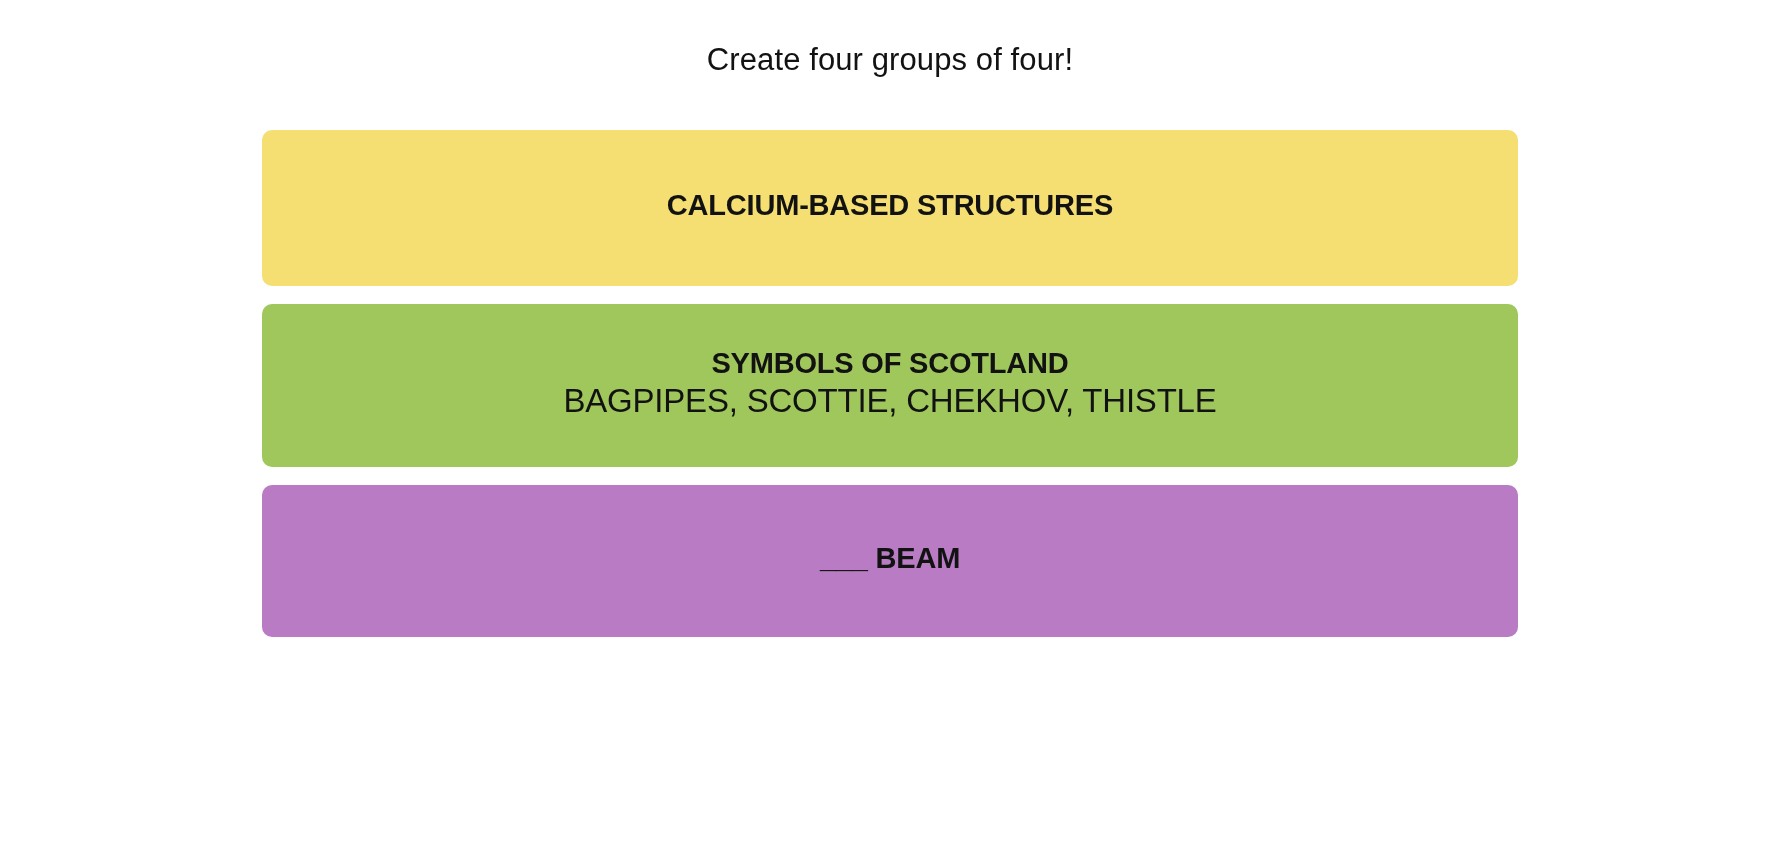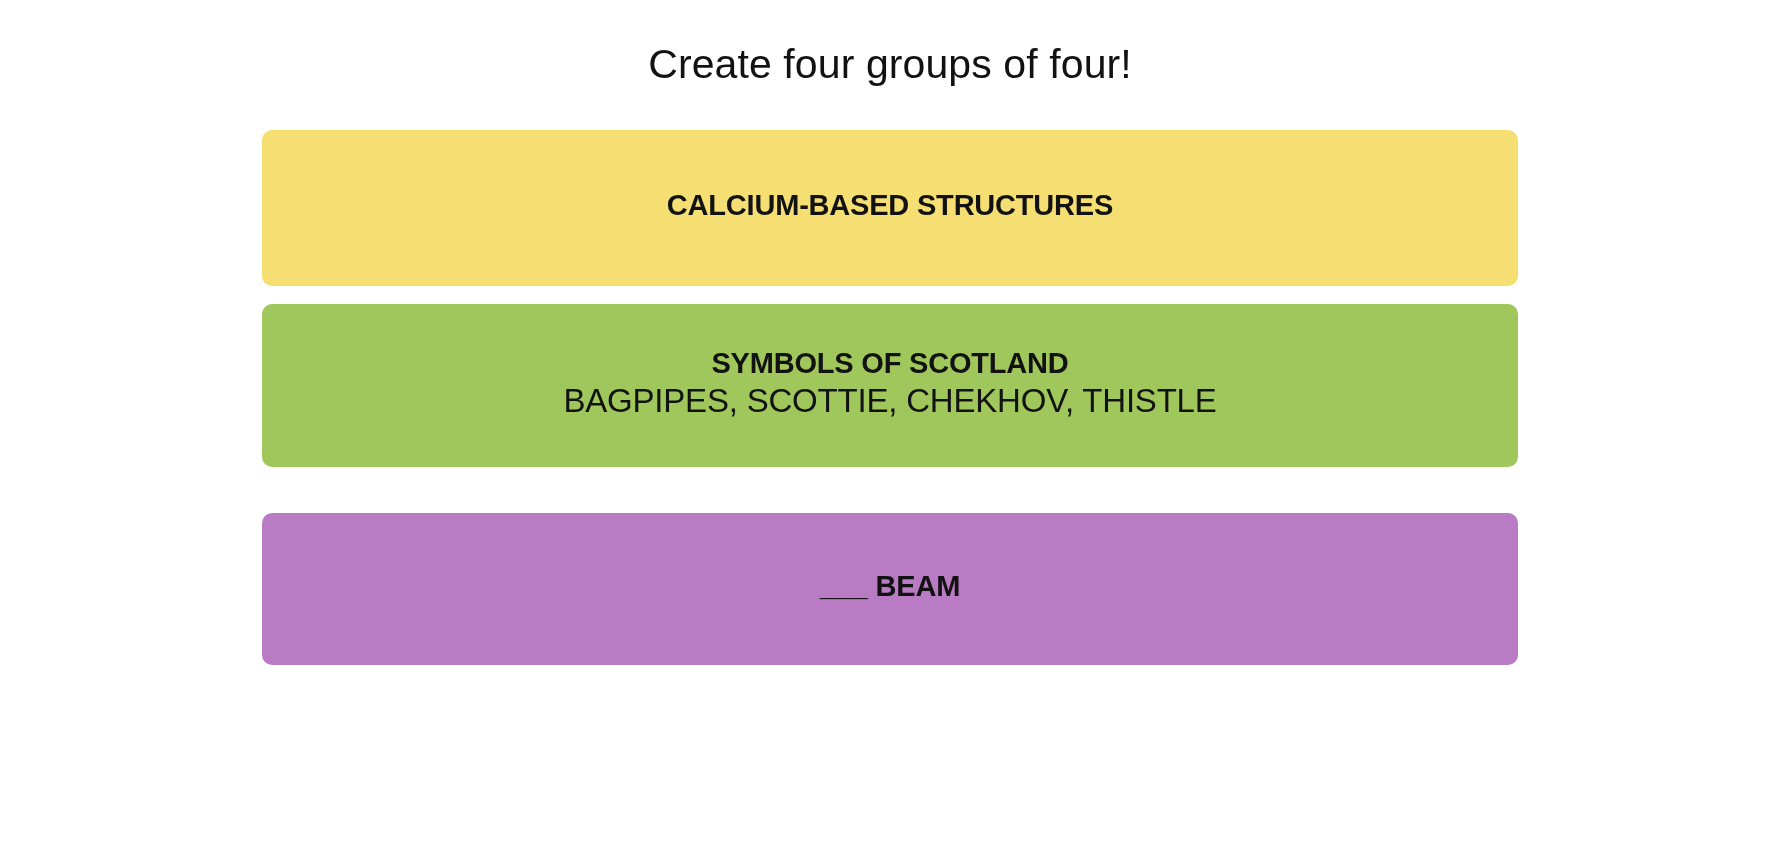--- a/index.html
+++ b/index.html
@@ -22,21 +22,21 @@
     position: relative;
     box-sizing: border-box;
     display: flex;
     flex-direction: column;
     align-items: center;
   }
 
   .board-title {
     margin: 0;
     padding: 0;
-    font-size: 41px;
+    font-size: 31px;
     font-weight: 400;
     line-height: 1;
     letter-spacing: 0.1px;
     color: #121213;
     text-align: center;
     position: absolute;
     top: 44px;
     left: 0;
     right: 0;
   }
@@ -67,21 +67,20 @@
   .group-card.tall {
     min-height: 163px;
   }
 
   .group-card.short {
     min-height: 156px;
   }
 
   .group-card.shortest {
     min-height: 152px;
-    margin-top: 28px;
   }
 
   .group-name {
     font-size: 29px;
     font-weight: 700;
     line-height: 1.18;
     letter-spacing: -0.2px;
     margin: 0 0 2px 0;
     color: #121213;
     text-transform: none;

